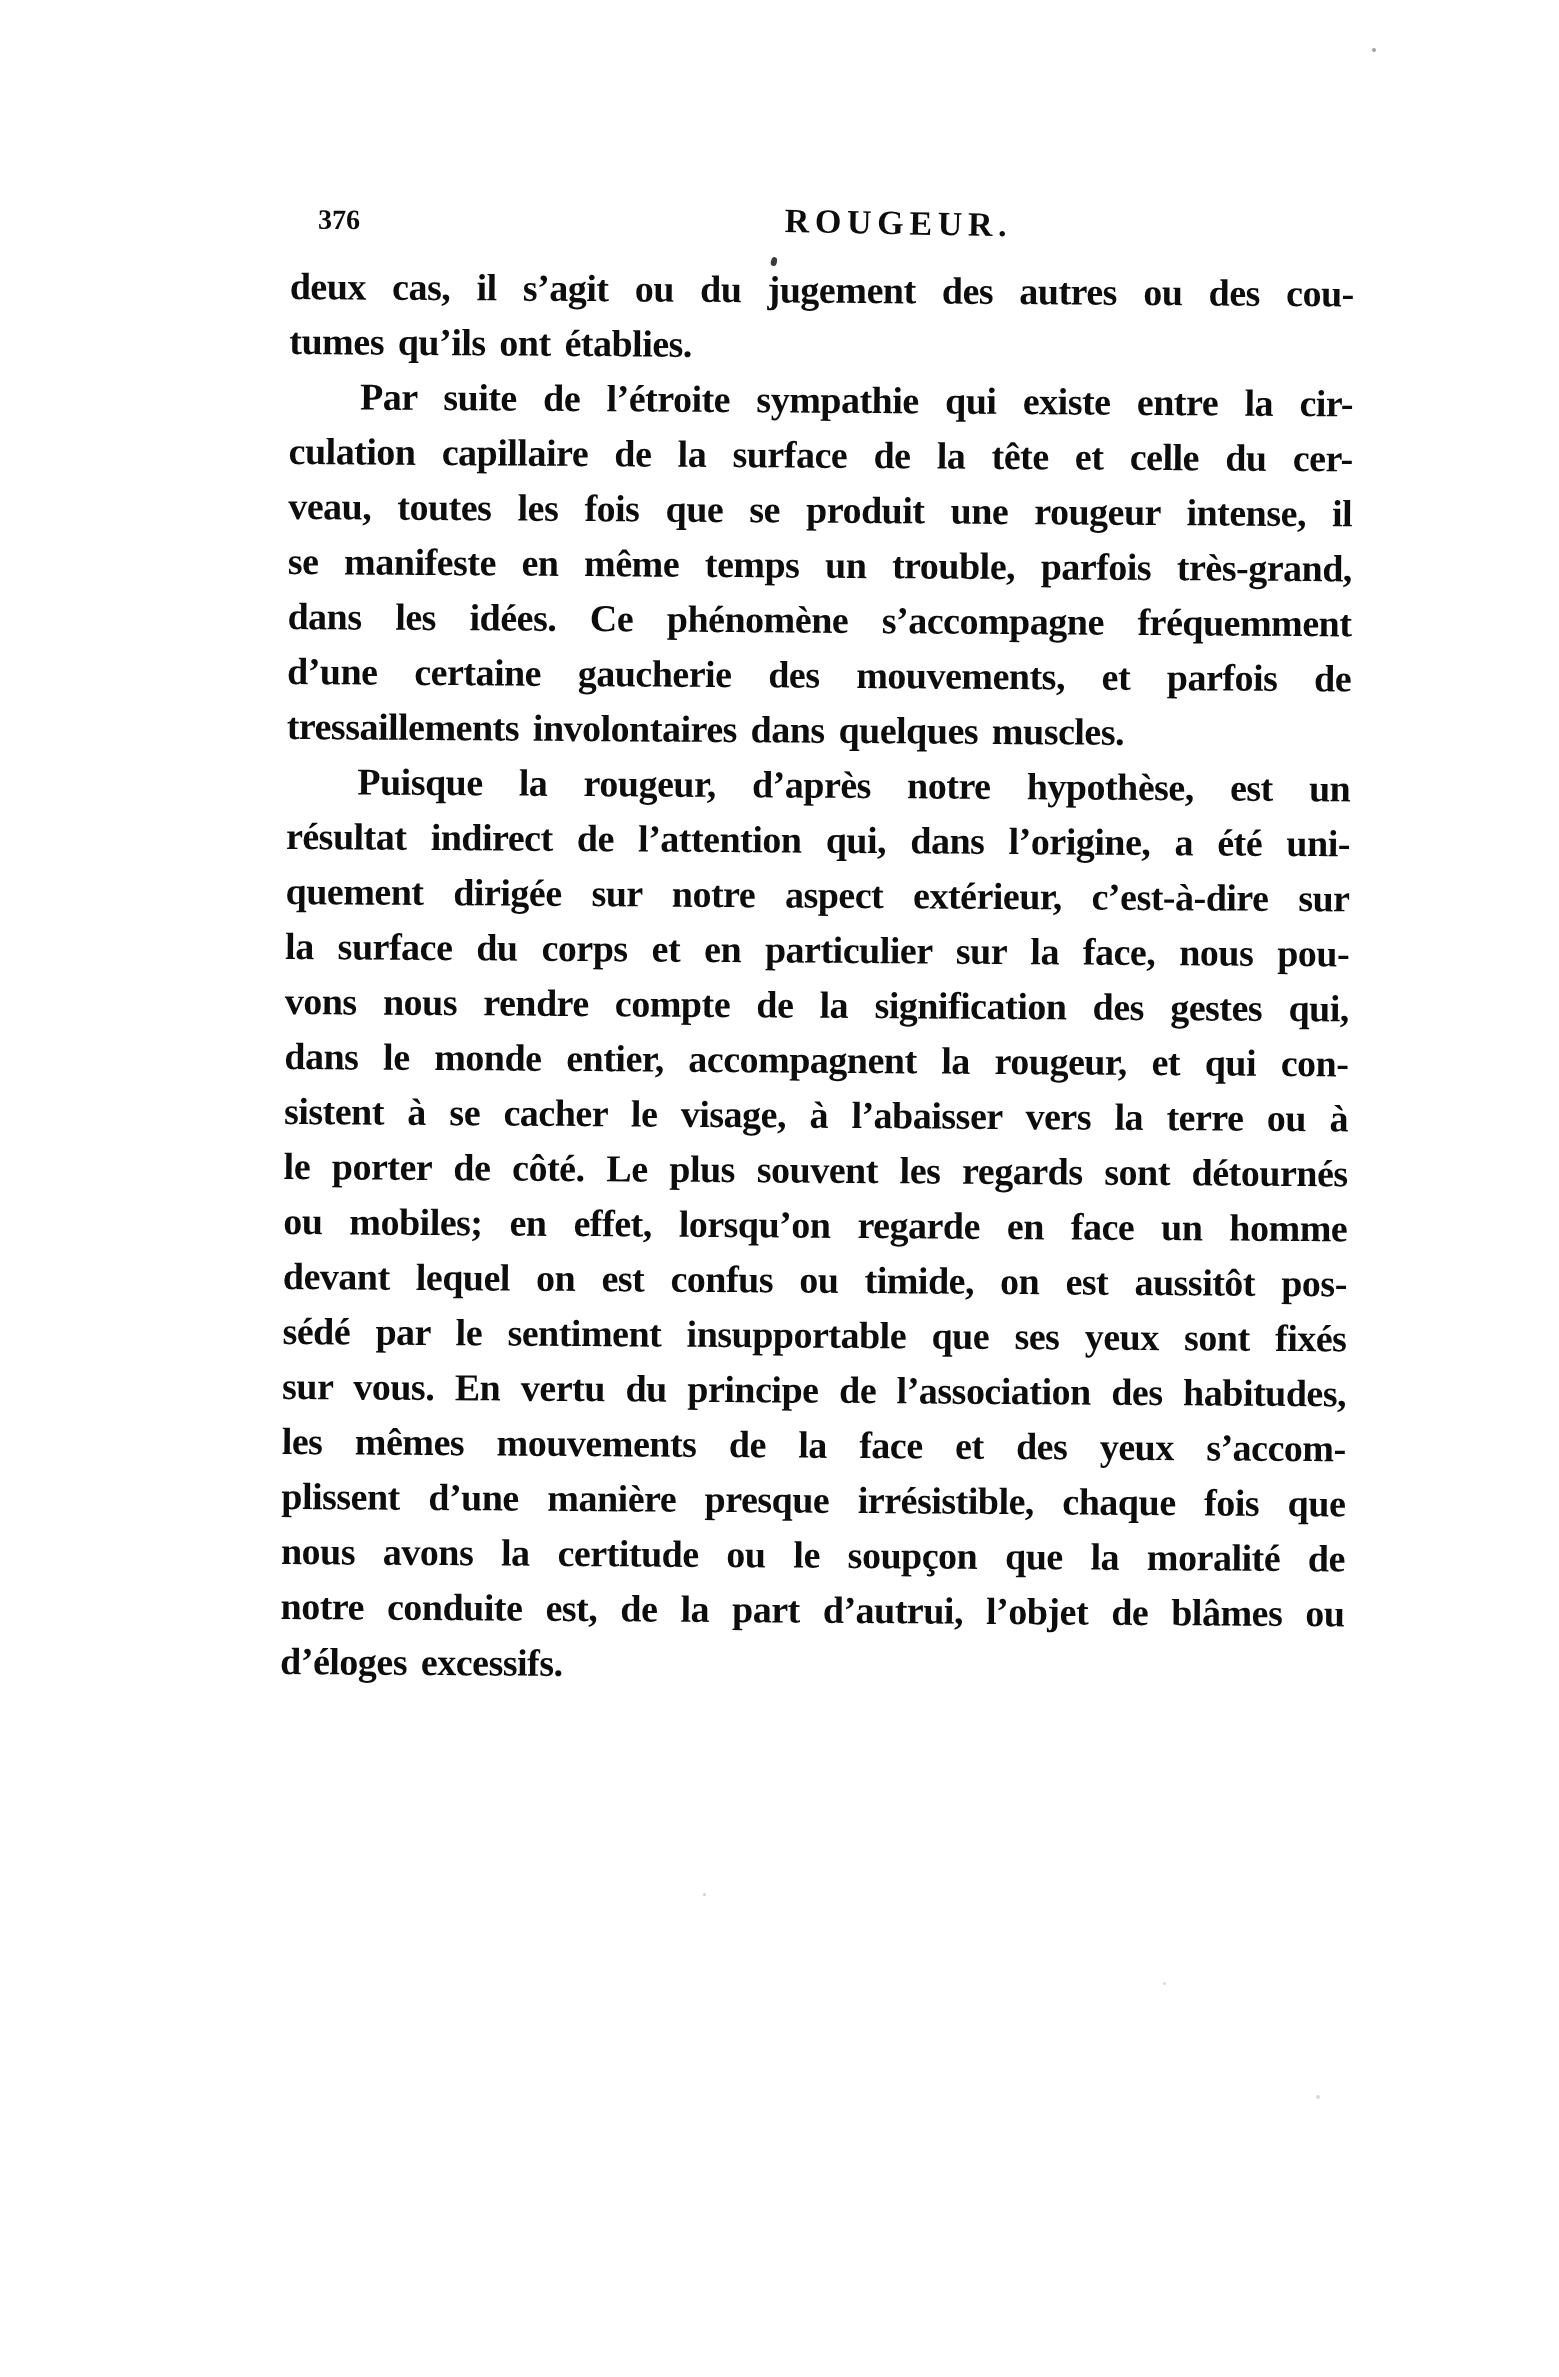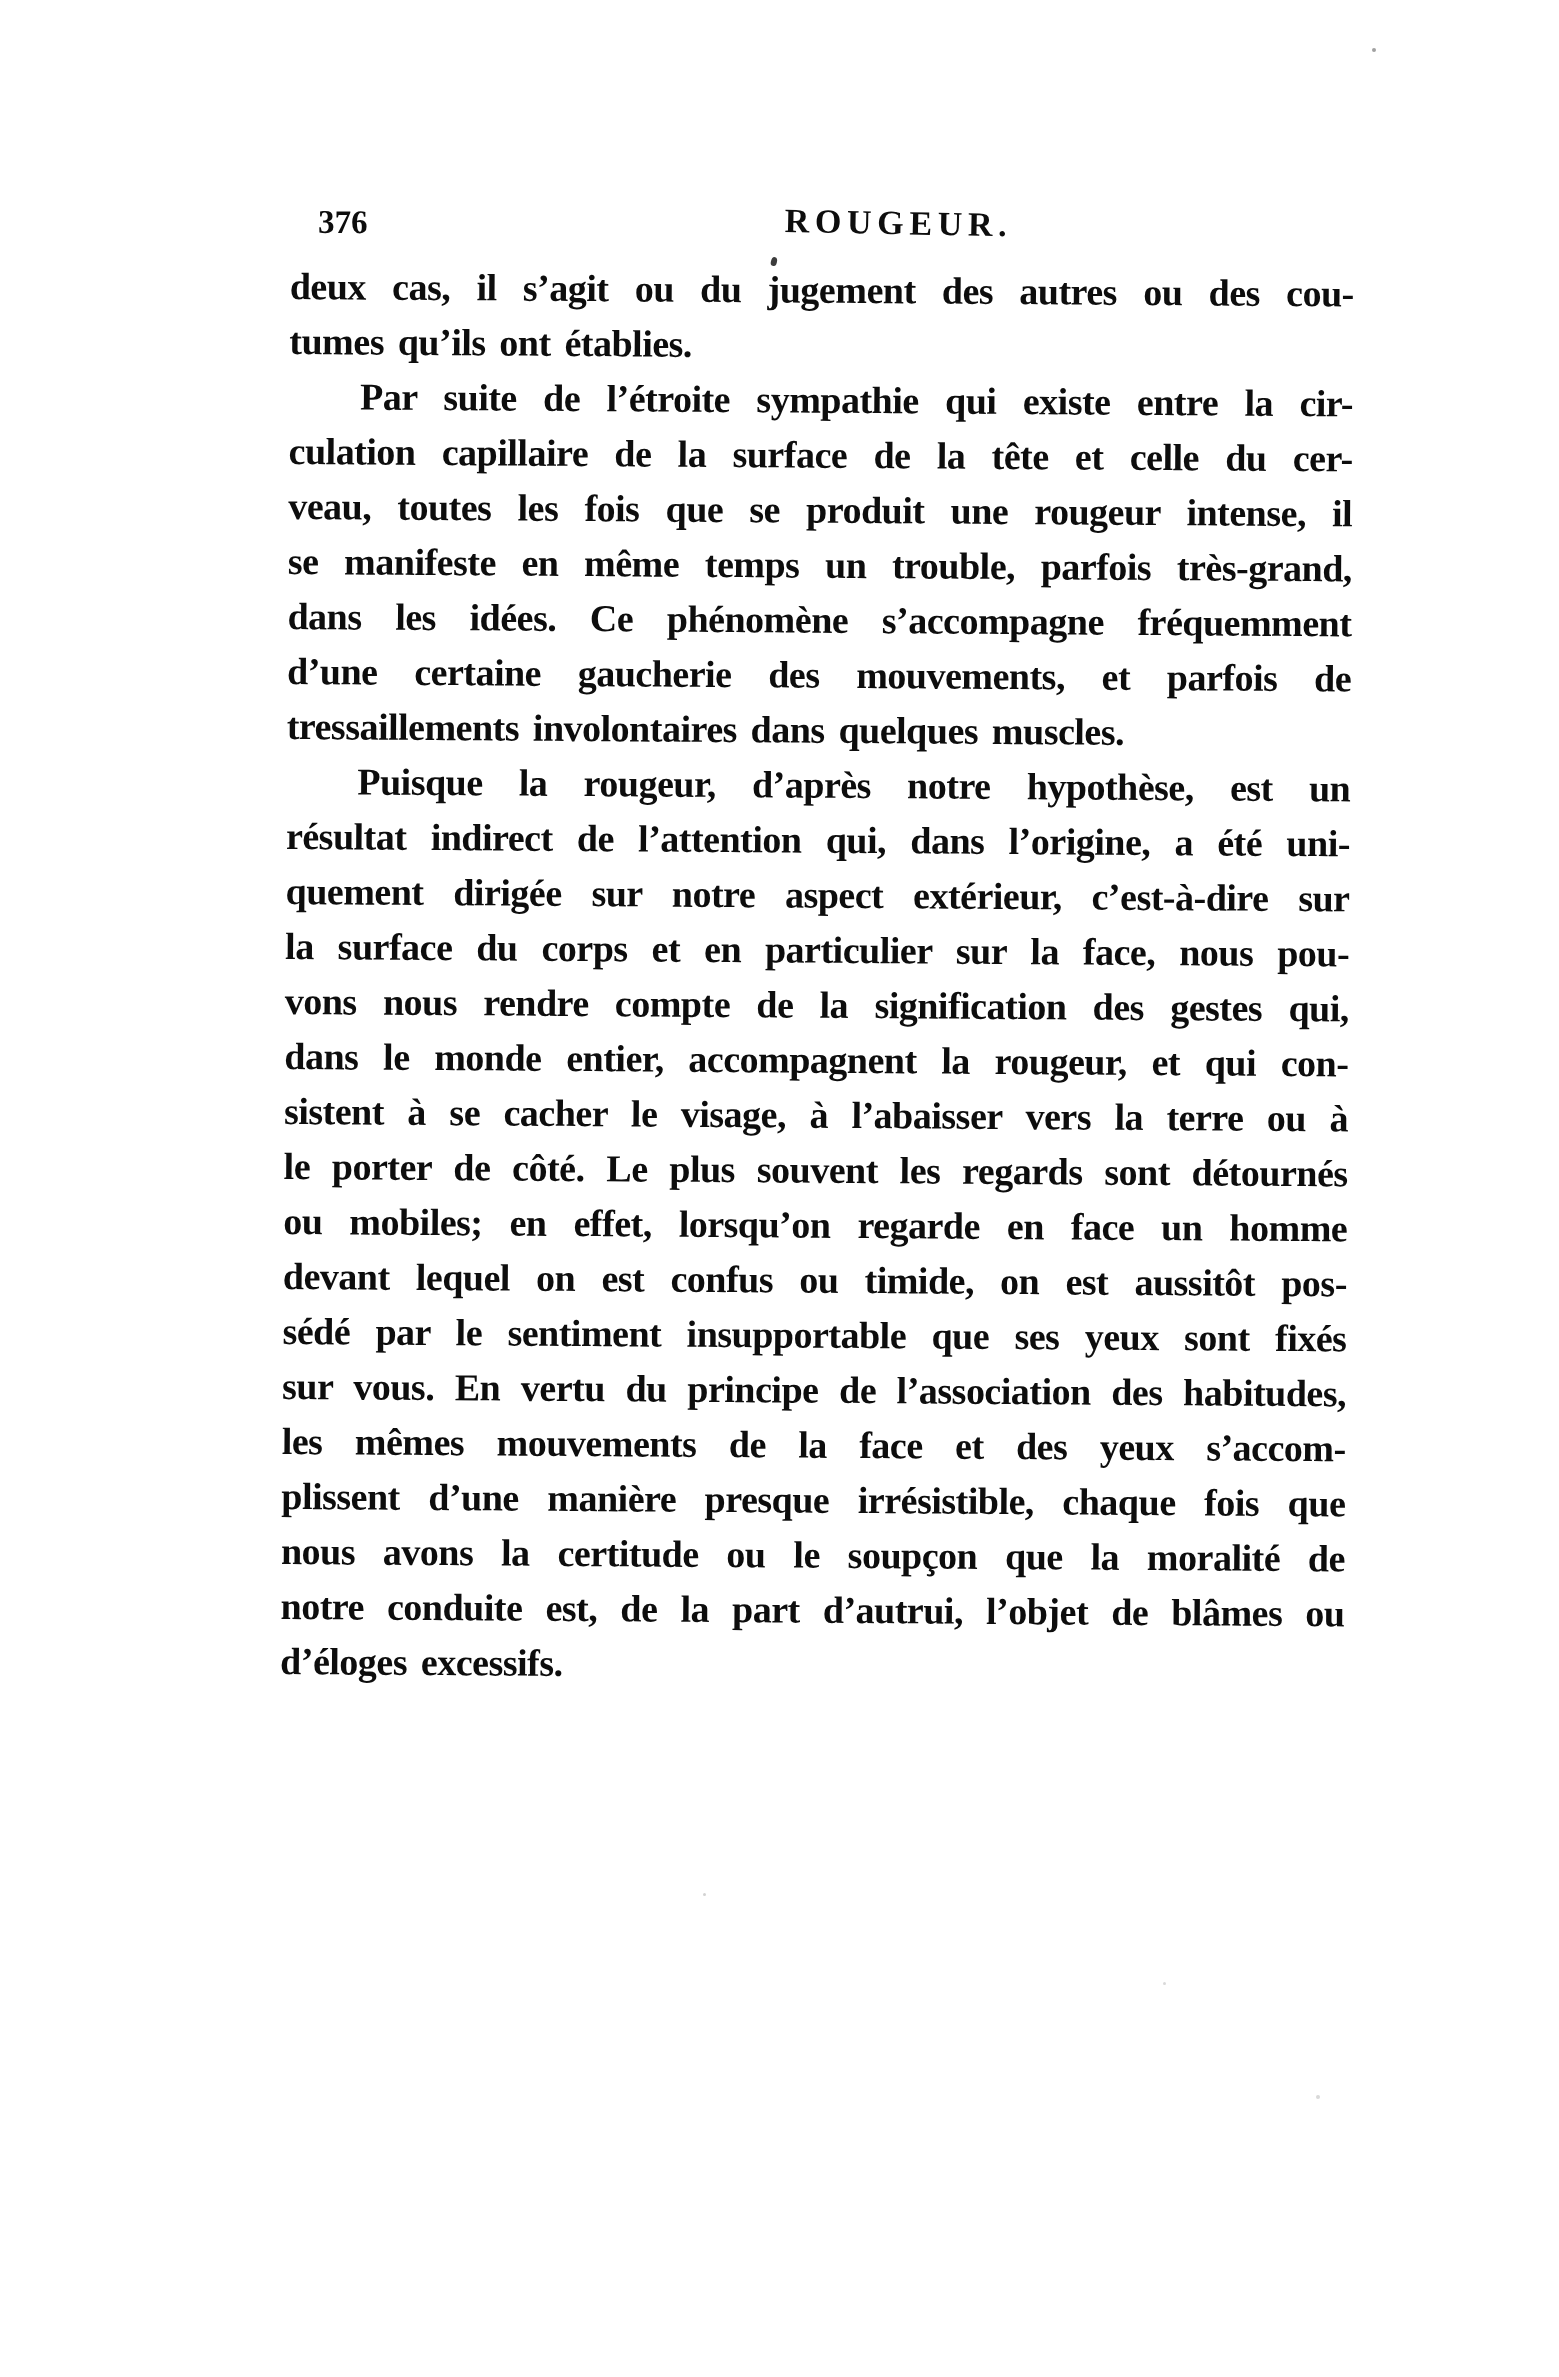--- a/index.html
+++ b/index.html
@@ -8,21 +8,21 @@
     width:1560px;
     height:2519px;
     background:#ffffff;
     overflow:hidden;
     font-family:"Liberation Serif",serif;
     color:#0d0d0d;
   }
   
   .pagenum{
     position:absolute;left:318px;top:204px;
-    font-size:33px;font-weight:bold;
+    font-size:28px;font-weight:bold;
     transform:rotate(0.4deg);
   }
   .running-title{
     position:absolute;left:785px;top:202px;
     font-size:34px;font-weight:bold;letter-spacing:5.7px;
     transform:rotate(1.1deg);transform-origin:0 0;
   }
   
   .textblock{
     position:absolute;left:290px;top:259px;width:1064px;

